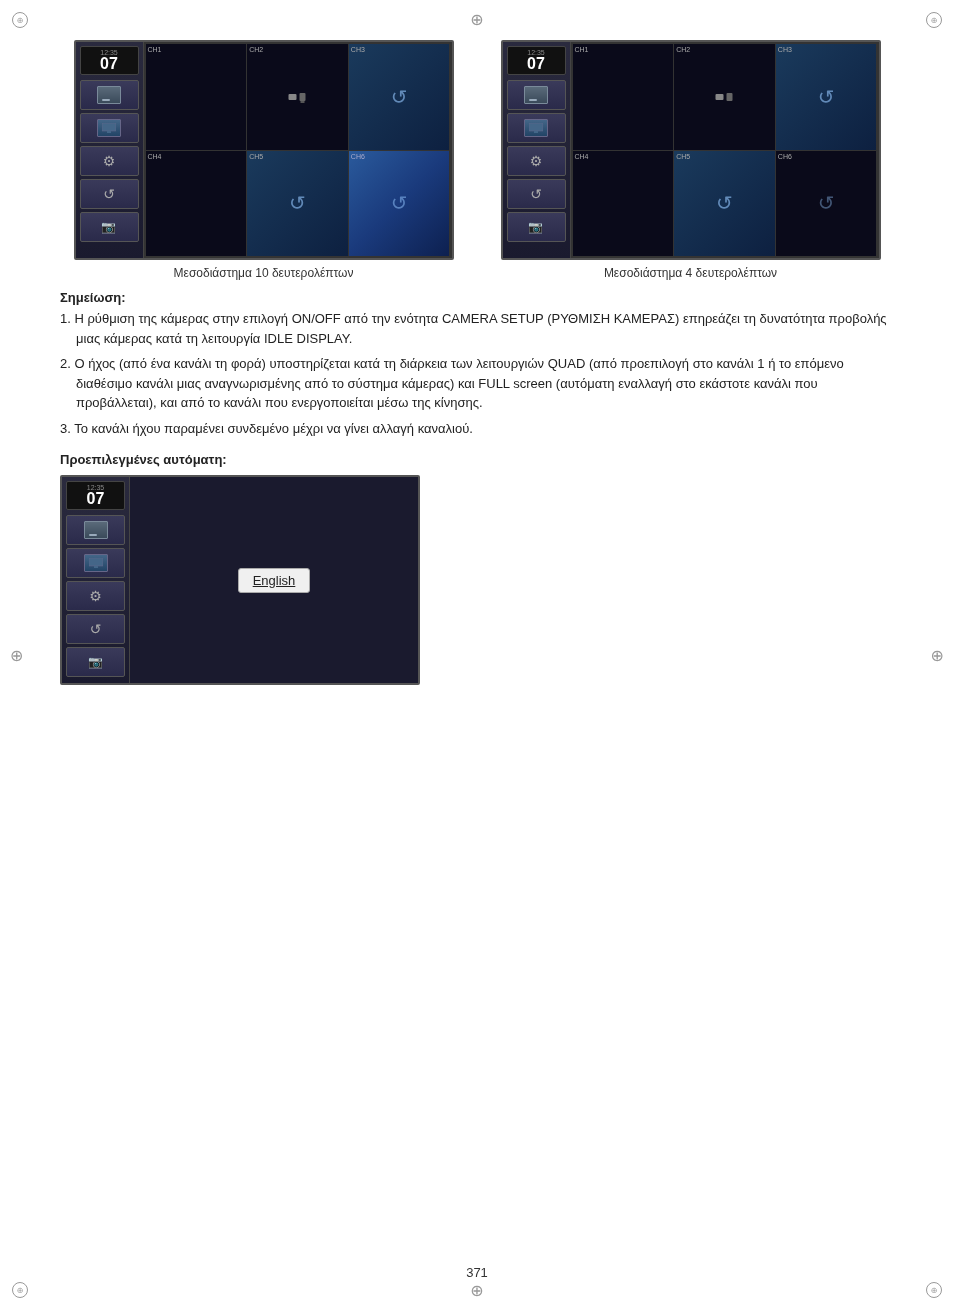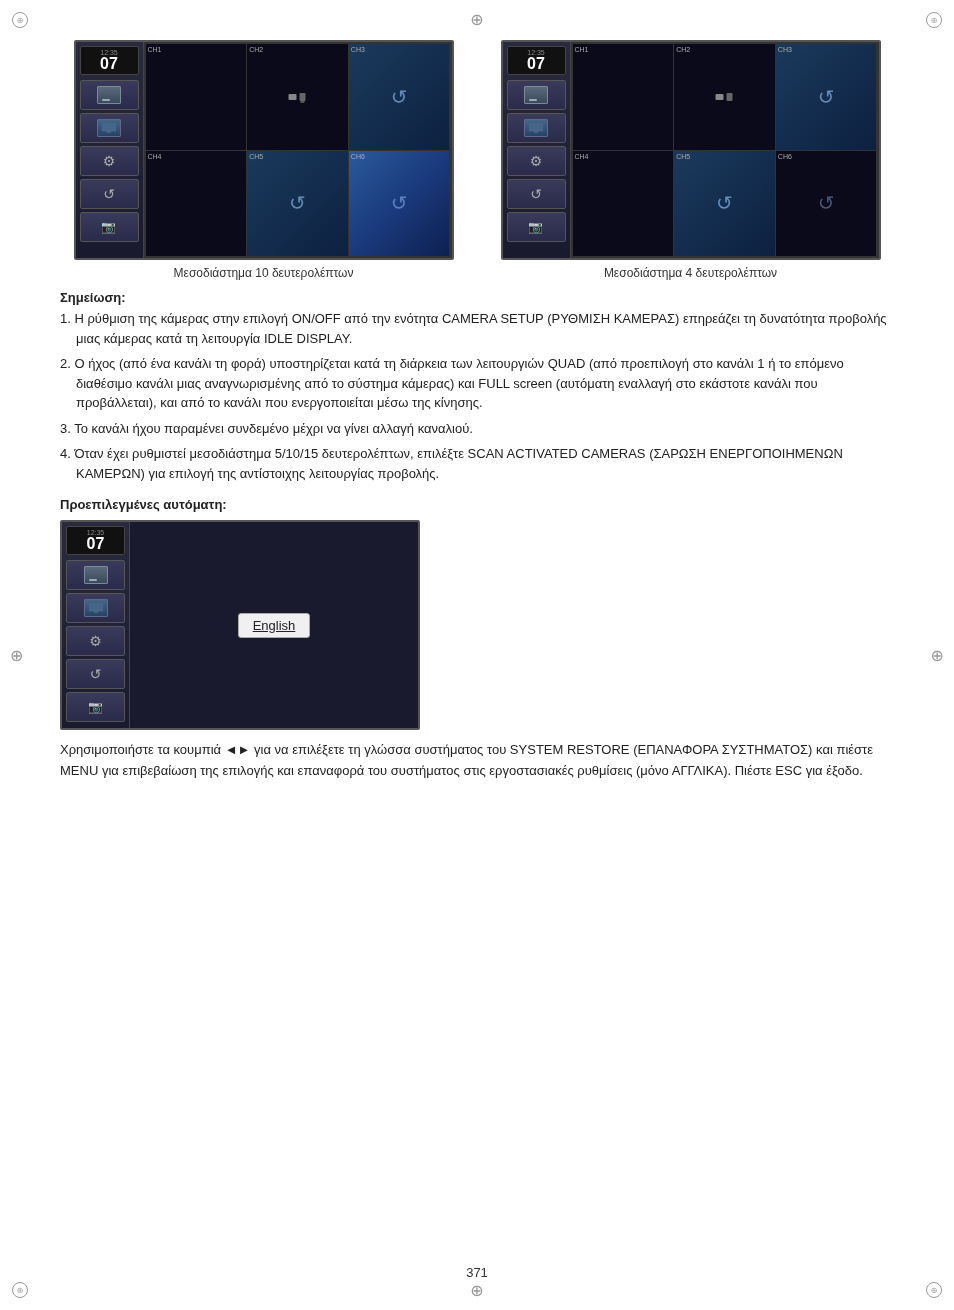--- a/index.html
+++ b/index.html
@@ -427,21 +427,20 @@
       <div class="screenshot-caption">Μεσοδιάστημα 4 δευτερολέπτων</div>
     </div>
 
   </div>
 
   <div class="notes-section">
     <div class="notes-label">Σημείωση:</div>
     <div class="note-item">1. Η ρύθμιση της κάμερας στην επιλογή ON/OFF από την ενότητα CAMERA SETUP (ΡΥΘΜΙΣΗ ΚΑΜΕΡΑΣ) επηρεάζει τη δυνατότητα προβολής μιας κάμερας κατά τη λειτουργία IDLE DISPLAY.</div>
     <div class="note-item">2. Ο ήχος (από ένα κανάλι τη φορά) υποστηρίζεται κατά τη διάρκεια των λειτουργιών QUAD (από προεπιλογή στο κανάλι 1 ή το επόμενο διαθέσιμο κανάλι μιας αναγνωρισμένης από το σύστημα κάμερας) και FULL screen (αυτόματη εναλλαγή στο εκάστοτε κανάλι που προβάλλεται), και από το κανάλι που ενεργοποιείται μέσω της κίνησης.</div>
     <div class="note-item">3. Το κανάλι ήχου παραμένει συνδεμένο μέχρι να γίνει αλλαγή καναλιού.</div>
-    <div class="note-item">4. Όταν έχει ρυθμιστεί μεσοδιάστημα 5/10/15 δευτερολέπτων, επιλέξτε SCAN ACTIVATED CAMERAS (ΣΑΡΩΣΗ ΕΝΕΡΓΟΠΟΙΗΜΕΝΩΝ ΚΑΜΕΡΩΝ) για επιλογή της αντίστοιχης λειτουργίας προβολής.</div>
   </div>
 
   <div class="preset-section">
     <div class="preset-label">Προεπιλεγμένες αυτόματη:</div>
 
     <div class="preset-screen-container">
       <div class="dvr-screen-small">
 
         <div class="dvr-sidebar">
           <div class="dvr-time-widget">
@@ -469,19 +468,18 @@
             <span style="color:#666;font-size:12px;">📷</span>
           </div>
         </div>
 
         <div class="dvr-main-english">
           <div class="english-btn">English</div>
         </div>
       </div>
     </div>
 
-    <div class="instructions-text">Χρησιμοποιήστε τα κουμπιά ◄► για να επιλέξετε τη γλώσσα συστήματος του SYSTEM RESTORE (ΕΠΑΝΑΦΟΡΑ   ΣΥΣΤΗΜΑΤΟΣ) και πιέστε MENU για επιβεβαίωση της επιλογής και επαναφορά του συστήματος στις εργοστασιακές ρυθμίσεις (μόνο ΑΓΓΛΙΚΑ). Πιέστε ESC για έξοδο.</div>
 
   </div>
 
   <div class="page-number">371</div>
 
 </div>
 
 </body></html>

